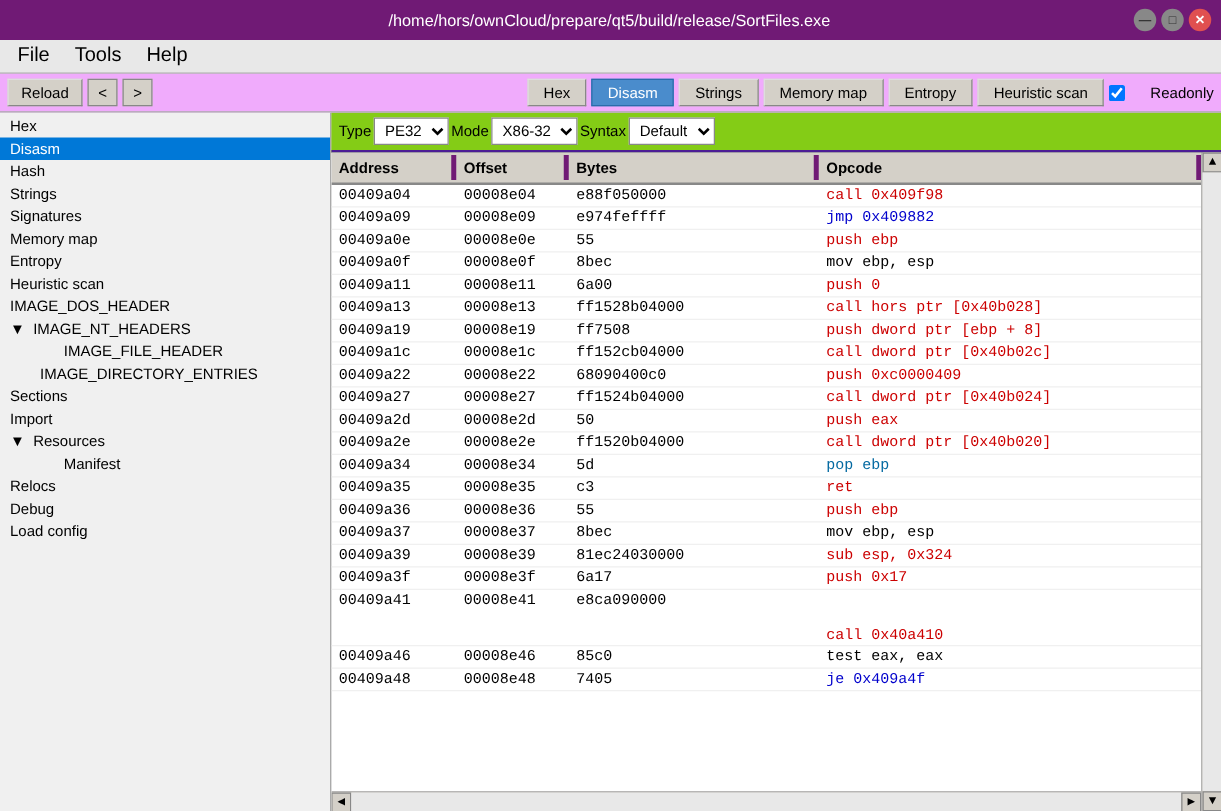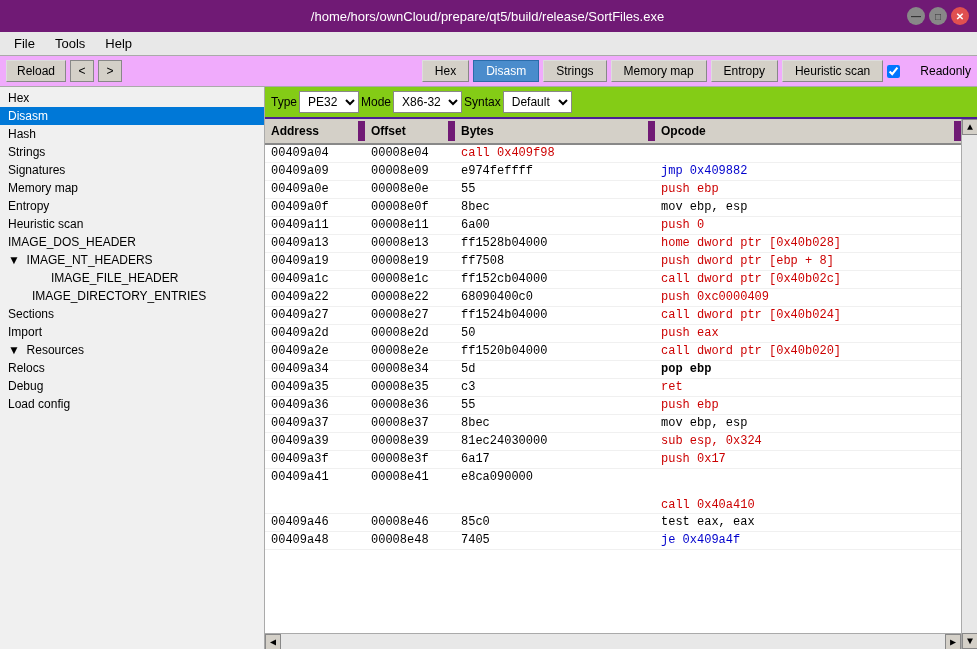--- a/index.html
+++ b/index.html
@@ -49,21 +49,21 @@
     .win-maximize { background: #888; color: #333; }
     .win-close { background: #e05050; color: white; }
     .menu-bar {
       background: #e8e8e8;
       border-bottom: 1px solid #aaa;
       display: flex;
       align-items: center;
       padding: 2px 4px;
       gap: 0;
       font-family: Arial, sans-serif;
-      font-size: 13px;
+      font-size: 16px;
     }
     .menu-item {
       padding: 2px 10px;
       cursor: pointer;
       border-radius: 3px;
     }
     .toolbar {
       background: #f0abfc;
       border-bottom: 1px solid #aaa;
       display: flex;
@@ -180,21 +180,21 @@
       grid-template-columns: 100px 90px 200px 1fr;
       background: #d4d0c8;
       border-bottom: 2px solid #888;
       font-family: Arial, sans-serif;
       font-size: 12px;
       font-weight: bold;
       padding: 2px 0;
     }
     .table-header-cell {
       padding: 3px 6px;
-      border-right: 7px solid #701a75;
+      border-right: 4px solid #701a75;
     }
     .table-body {
       flex: 1;
       overflow-y: scroll;
       overflow-x: hidden;
     }
     .table-row {
       display: grid;
       grid-template-columns: 100px 90px 200px 1fr;
       border-bottom: 1px solid #f0f0f0;
@@ -299,20 +299,21 @@
       <li class="sidebar-item">Memory map</li>
       <li class="sidebar-item">Entropy</li>
       <li class="sidebar-item">Heuristic scan</li>
       <li class="sidebar-item">IMAGE_DOS_HEADER</li>
       <li class="sidebar-item">▼&nbsp; IMAGE_NT_HEADERS</li>
       <li class="sidebar-item indent1">IMAGE_FILE_HEADER</li>
       <li class="sidebar-item indent2">IMAGE_DIRECTORY_ENTRIES</li>
       <li class="sidebar-item">Sections</li>
       <li class="sidebar-item">Import</li>
       <li class="sidebar-item">▼&nbsp; Resources</li>
+      <li class="sidebar-item indent1">Manifest</li>
       <li class="sidebar-item">Relocs</li>
       <li class="sidebar-item">Debug</li>
       <li class="sidebar-item">Load config</li>
     </ul>
   </div>
 
   <div class="right-panel" style="flex:1;display:flex;flex-direction:column;overflow:hidden;">
 
     <div class="type-mode-bar">
       <span>Type</span>
@@ -336,20 +337,21 @@
           <div class="table-header-cell">Address</div>
           <div class="table-header-cell">Offset</div>
           <div class="table-header-cell">Bytes</div>
           <div class="table-header-cell">Opcode</div>
         </div>
 
         <div class="table-body" id="table-body">
         <div class="table-row">
               <div class="table-cell cell-address">00409a04</div>
               <div class="table-cell cell-offset">00008e04</div>
+              <div class="table-cell cell-bytes">e88f050000</div>
               <div class="table-cell" style="color: rgb(204, 0, 0);">call 0x409f98</div>
             </div>
             <div class="table-row">
               <div class="table-cell cell-address">00409a09</div>
               <div class="table-cell cell-offset">00008e09</div>
               <div class="table-cell cell-bytes">e974feffff</div>
               <div class="table-cell" style="color: rgb(0, 0, 204);">jmp 0x409882</div>
             </div>
             <div class="table-row">
               <div class="table-cell cell-address">00409a0e</div>
@@ -366,21 +368,21 @@
             <div class="table-row">
               <div class="table-cell cell-address">00409a11</div>
               <div class="table-cell cell-offset">00008e11</div>
               <div class="table-cell cell-bytes">6a00</div>
               <div class="table-cell" style="color: rgb(204, 0, 0);">push 0</div>
             </div>
             <div class="table-row">
               <div class="table-cell cell-address">00409a13</div>
               <div class="table-cell cell-offset">00008e13</div>
               <div class="table-cell cell-bytes">ff1528b04000</div>
-              <div class="table-cell" style="color: rgb(204, 0, 0);">home dword ptr [0x40b028]</div>
+              <div class="table-cell" style="color: rgb(204, 0, 0);">call hors ptr [0x40b028]</div>
             </div>
             <div class="table-row">
               <div class="table-cell cell-address">00409a19</div>
               <div class="table-cell cell-offset">00008e19</div>
               <div class="table-cell cell-bytes">ff7508</div>
               <div class="table-cell" style="color: rgb(204, 0, 0);">push dword ptr [ebp + 8]</div>
             </div>
             <div class="table-row">
               <div class="table-cell cell-address">00409a1c</div>
               <div class="table-cell cell-offset">00008e1c</div>
@@ -408,21 +410,21 @@
             <div class="table-row">
               <div class="table-cell cell-address">00409a2e</div>
               <div class="table-cell cell-offset">00008e2e</div>
               <div class="table-cell cell-bytes">ff1520b04000</div>
               <div class="table-cell" style="color: rgb(204, 0, 0);">call dword ptr [0x40b020]</div>
             </div>
             <div class="table-row">
               <div class="table-cell cell-address">00409a34</div>
               <div class="table-cell cell-offset">00008e34</div>
               <div class="table-cell cell-bytes">5d</div>
-              <div class="table-cell" style="color: #000000; font-weight: bold;">pop ebp</div>
+              <div class="table-cell" style="color: #0369a1;">pop ebp</div>
             </div>
             <div class="table-row">
               <div class="table-cell cell-address">00409a35</div>
               <div class="table-cell cell-offset">00008e35</div>
               <div class="table-cell cell-bytes">c3</div>
               <div class="table-cell" style="color: rgb(204, 0, 0);">ret</div>
             </div>
             <div class="table-row">
               <div class="table-cell cell-address">00409a36</div>
               <div class="table-cell cell-offset">00008e36</div>

